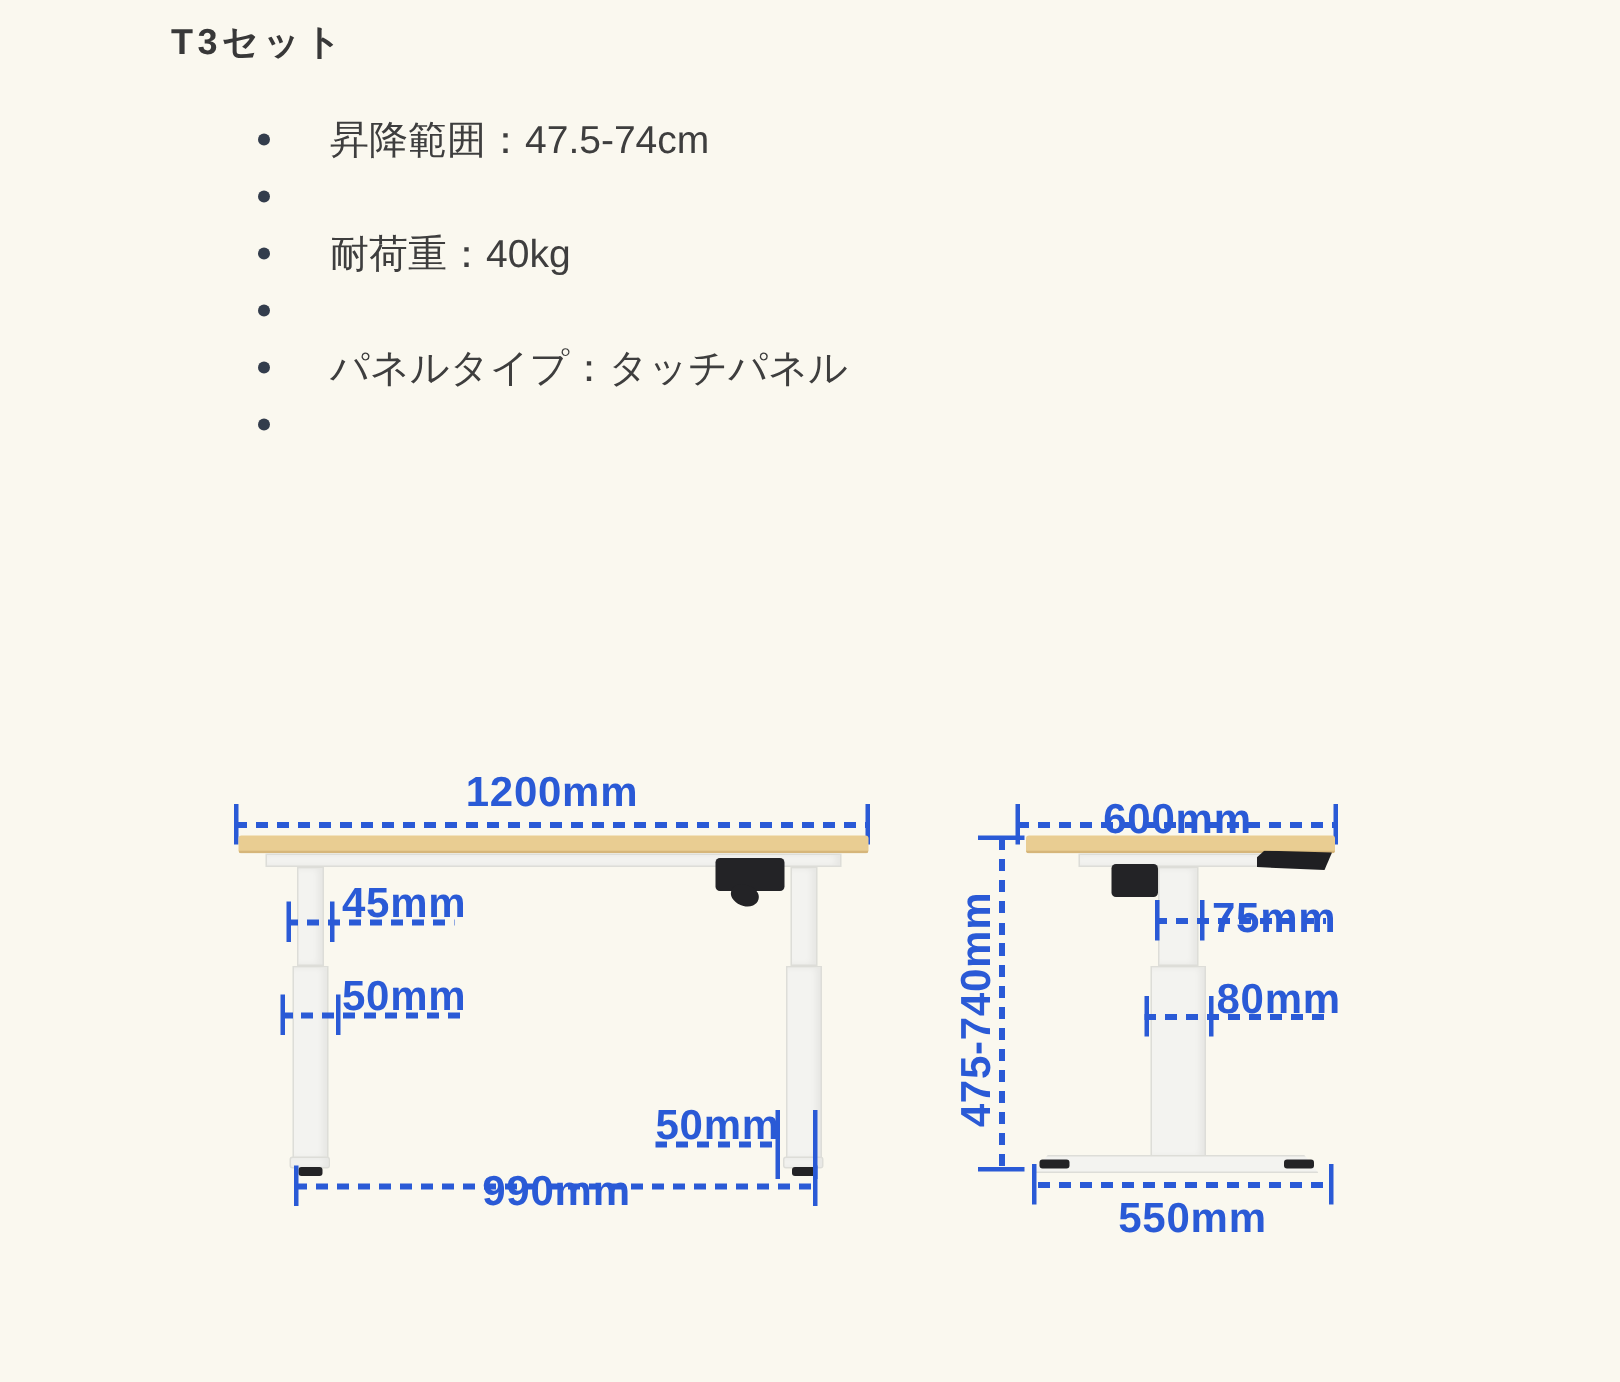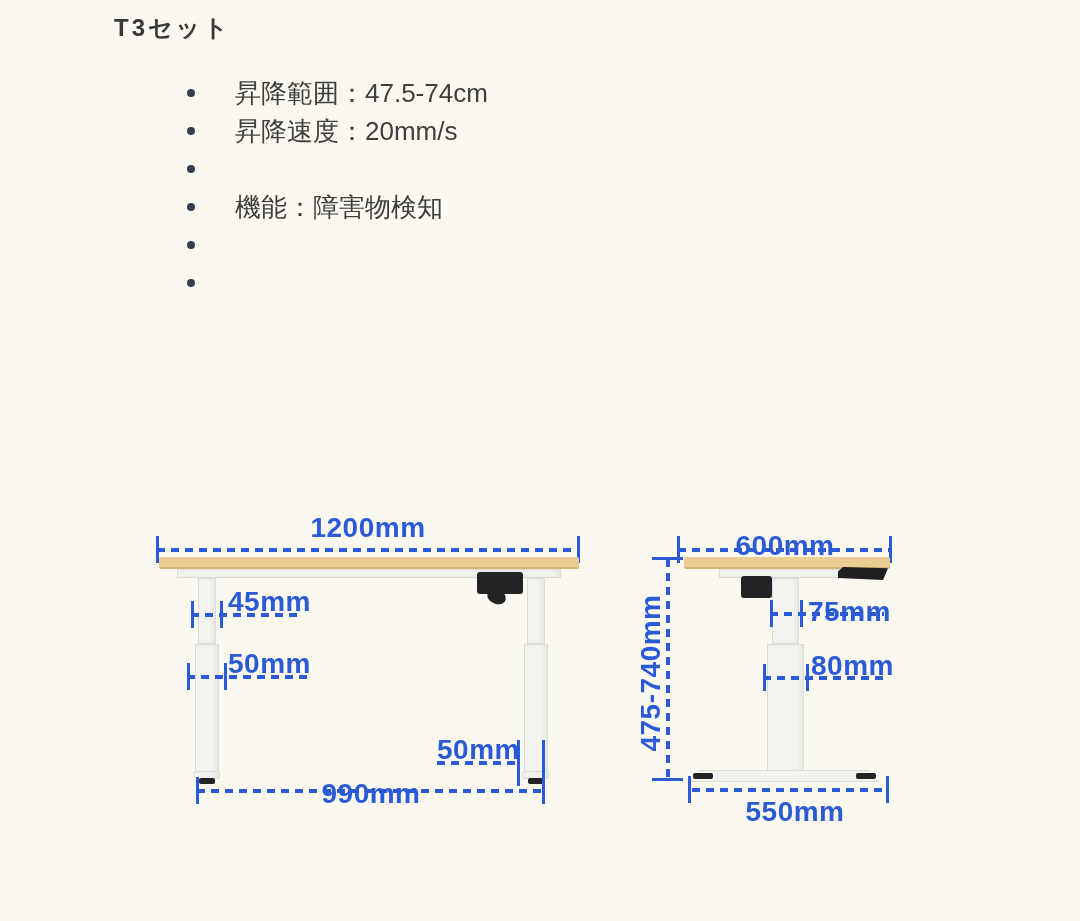--- a/index.html
+++ b/index.html
@@ -19,21 +19,21 @@
     overflow:hidden;
     font-family:"Liberation Sans","DejaVu Sans",sans-serif;
     margin:0 auto;
   }
   .title{
     position:absolute;left:114px;top:12px;
     font-size:24px;font-weight:bold;color:#383838;
     letter-spacing:3px;
   }
   .spec-list{
-    position:absolute;left:187px;top:74px;
+    position:absolute;left:172px;top:74px;
     list-style:none;
     text-align:right;
   }
   .spec-item{
     display:flex;align-items:center;height:38px;
     font-size:26px;color:var(--text);
     white-space:nowrap;
   }
   .bullet{
     width:8px;height:8px;border-radius:50%;
@@ -90,31 +90,31 @@
 
   <h1 class="title">T3セット</h1>
 
   <ul class="spec-list">
     <li class="spec-item">
         <span class="bullet"></span>
         <span class="spec-text">昇降範囲：47.5-74cm</span>
       </li>
     <li class="spec-item">
         <span class="bullet"></span>
-        <span class="spec-text">昇降速度：20mm/s</span>
-      </li>
-    <li class="spec-item">
-        <span class="bullet"></span>
-      </li>
-    <li class="spec-item">
-        <span class="bullet"></span>
-        <span class="spec-text">機能：障害物検知</span>
-      </li>
-    <li class="spec-item">
-        <span class="bullet"></span>
+      </li>
+    <li class="spec-item">
+        <span class="bullet"></span>
+        <span class="spec-text">耐荷重：40kg</span>
+      </li>
+    <li class="spec-item">
+        <span class="bullet"></span>
+      </li>
+    <li class="spec-item">
+        <span class="bullet"></span>
+        <span class="spec-text">パネルタイプ：タッチパネル</span>
       </li>
     <li class="spec-item">
         <span class="bullet"></span>
       </li>
   </ul>
 
   <div class="diagram">
 
     <div class="dim-label centered" style="left:368px;top:514px;">1200mm</div>
     <div class="hdash" style="left:157px;top:548px;width:421px;"></div>

